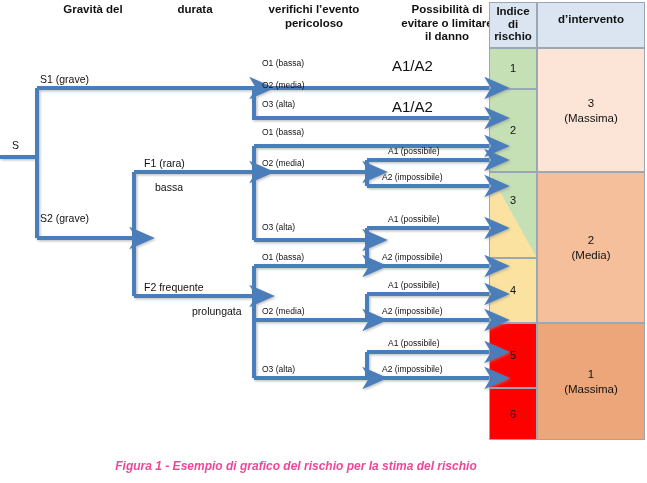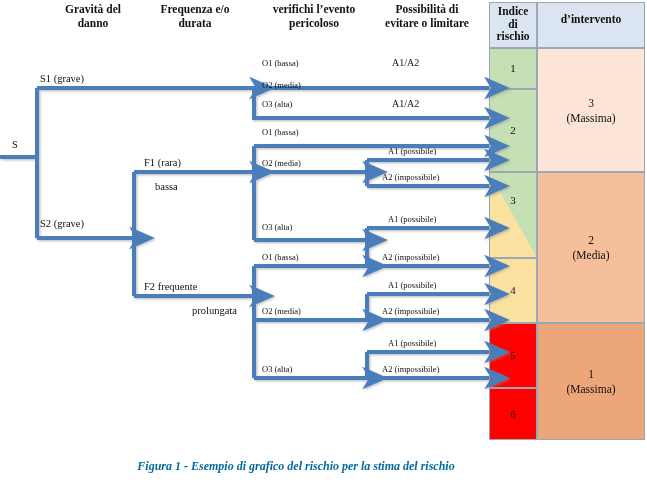--- a/index.html
+++ b/index.html
@@ -1,48 +1,47 @@
 <!DOCTYPE html>
 <html><head>
 <meta charset="utf-8">
 <style>
   html,body{margin:0;padding:0;background:#ffffff;}
   body{width:647px;height:483px;overflow:hidden;font-family:"Liberation Sans",sans-serif;color:#1a1a1a;}
-  #stage{position:relative;width:647px;height:483px;font-family:Liberation Serif, serif;}
+  #stage{position:relative;width:647px;height:483px;}
   svg#diagram{position:absolute;left:0;top:0;width:647px;height:483px;}
   .hdr{position:absolute;font-weight:bold;font-size:11.5px;line-height:13.5px;text-align:center;color:#111;}
   .lbl{position:absolute;font-size:10.5px;color:#111;white-space:nowrap;}
   .lbl-sm{position:absolute;font-size:8.5px;color:#111;white-space:nowrap;}
-  .lbl-md{position:absolute;font-size:10px;color:#111;white-space:nowrap;}
+  .lbl-md{position:absolute;font-size:15px;color:#111;white-space:nowrap;}
   .cellnum{position:absolute;font-size:11px;text-align:center;color:#111;}
   .prio{position:absolute;font-size:11.5px;text-align:center;line-height:15px;color:#111;}
-  .caption{position:absolute;left:0;width:592px;text-align:center;font-style:italic;font-weight:bold;font-size:12px;color:#0369a1;}
+  .caption{position:absolute;left:0;width:592px;text-align:center;font-style:italic;font-weight:bold;font-size:12px;color:#ec4899;}
   .tblhdr{position:absolute;box-sizing:border-box;border:1px solid #9aa7b5;background:#dbe5f1;}
   .tcell{position:absolute;box-sizing:border-box;border:1px solid #9aa7b5;}
 </style>
 </head>
 <body>
 
 <div id="stage">
 
   <div class="hdr" style="left:38px;top:3px;width:110px;">
     <div>Gravità del</div>
-    <div>danno</div>
   </div>
   <div class="hdr" style="left:135px;top:3px;width:120px;">
-    <div>Frequenza e/o</div>
     <div>durata</div>
   </div>
   <div class="hdr" style="left:252px;top:3px;width:124px;">
     <div>verifichi l’evento</div>
     <div>pericoloso</div>
   </div>
-  <div class="hdr" style="left:372px;top:3px;width:110px;text-align:center;">
+  <div class="hdr" style="left:392px;top:3px;width:110px;text-align:center;">
     <div>Possibilità di</div>
     <div>evitare o limitare</div>
+    <div>il danno</div>
   </div>
 
   <div class="tblhdr" style="left:489px;top:2px;width:48px;height:46px;">
     <div class="hdr" style="left:0;top:2px;width:46px;line-height:12.5px;">
       <div>Indice</div>
       <div>di</div>
       <div>rischio</div>
     </div>
   </div>
   <div class="tblhdr" style="left:537px;top:2px;width:108px;height:46px;">
@@ -140,21 +139,21 @@
 
       <path d="M367,352 L367,378"></path>
       <path d="M367,352 L489,352" marker-end="url(#ah)"></path>
       <path d="M367,378 L489,378" marker-end="url(#ah)"></path>
     </g>
   </svg>
 
   <div class="lbl" style="left:12px;top:139px;">S</div>
 
   <div class="lbl" style="left:40px;top:73px;">S1 (grave)</div>
-  <div class="lbl" style="left:40px;top:218px;">S2 (grave)</div>
+  <div class="lbl" style="left:40px;top:212px;">S2 (grave)</div>
 
   <div class="lbl" style="left:144px;top:157px;">F1 (rara)</div>
   <div class="lbl" style="left:155px;top:181px;">bassa</div>
   <div class="lbl" style="left:144px;top:281px;text-align:right;">F2 frequente</div>
   <div class="lbl" style="left:148px;top:305px;margin-left:44px;">prolungata</div>
 
   <div class="lbl-sm" style="left:262px;top:58px;">O1 (bassa)</div>
   <div class="lbl-sm" style="left:262px;top:80px;">O2 (media)</div>
   <div class="lbl-sm" style="left:262px;top:99px;">O3 (alta)</div>
   <div class="lbl-md" style="left:392px;top:57px;">A1/A2</div>

